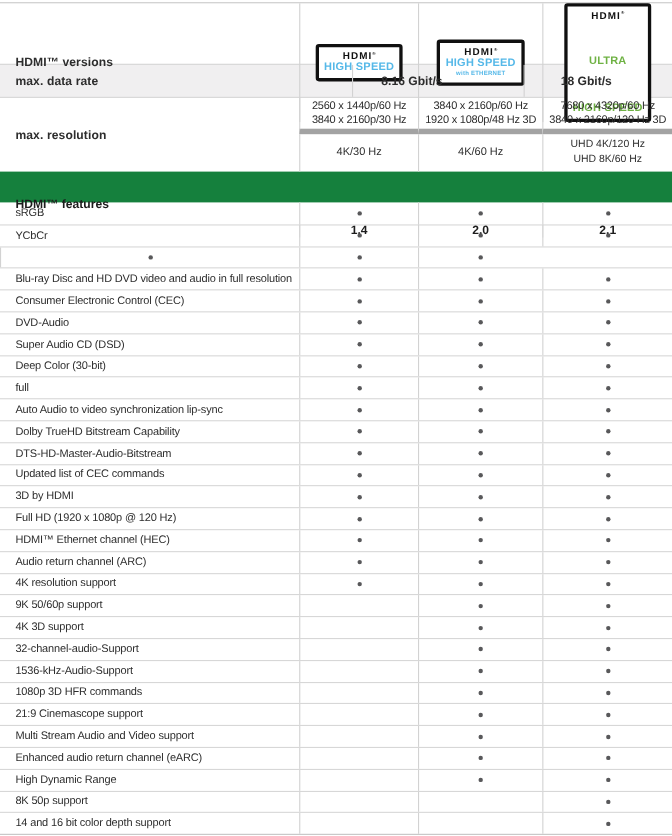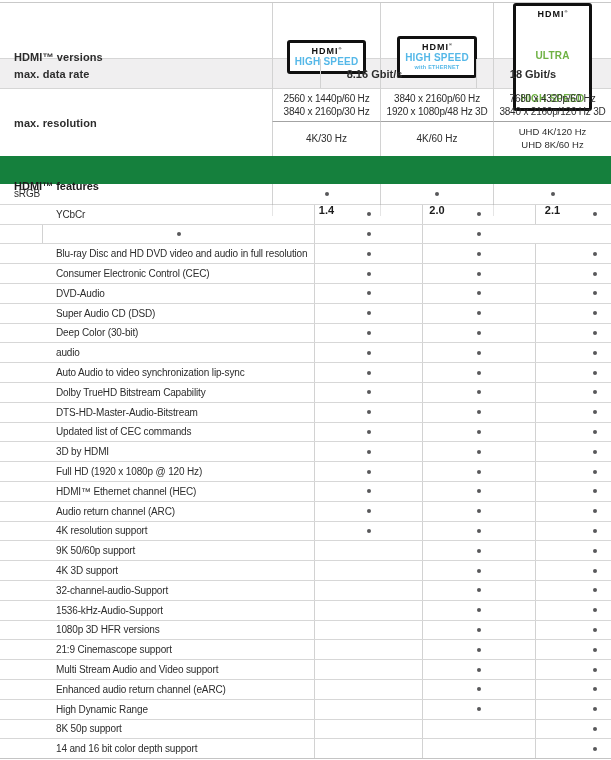--- a/index.html
+++ b/index.html
@@ -26,31 +26,31 @@
   .grn  { color:#6fb244;margin-top:31px; }
 
   
   .datarate-row { height:31px; background:#f0eff0; border-top:1px solid #d6d6d6; border-bottom:1px solid #d6d6d6;gap:48px; }
   .val { font-weight:700; font-size:11px; }
 
   
   .res-row { height:67px; }
   .res-grid { grid-column:2 / 5; display:grid; grid-template-columns:108px 113px 118px; grid-template-rows:33px 34px; }
   .res-cell { border-left:1px solid #d2d2d2; display:flex; flex-direction:column; align-items:center; justify-content:center; text-align:center; font-size:10px; line-height:1.35; }
-  .res-cell.top { border-bottom:1px solid #a3a3a3; letter-spacing:-.2px; }
+  .res-cell.top { border-bottom:5px solid #a3a3a3; letter-spacing:-.2px; }
   .res-cell.small { font-size:9.5px; }
 
   
   .features-hdr { height:28px; background:#15803d; }
   .features-hdr .label-cell { font-size:11px; font-weight:700; color:#1c1c1c; }
   .features-hdr .vcell { border-left:1px solid rgba(0,0,0,.10); font-weight:700; font-size:11px; color:#1c1c1c;margin-top:48px; }
 
   
   .frow { height:19.8px; }
-  .frow + .frow { border-top:1px solid #d7d7d7;padding-left:42px; }
+  .frow + .frow { border-top:1px solid #d7d7d7; }
   .flabel { font-size:10px; letter-spacing:-.15px; white-space:nowrap; }
   .dot { width:4px; height:4px; border-radius:50%; background:#58585a; display:block; }
 </style>
 </head>
 <body>
 
 <div class="table">
 
   <div class="grid-row header-row">
     <div class="label-cell sec-label">HDMI™ versions</div>
@@ -208,21 +208,21 @@
           <span class="dot"></span>
         </div>
         <div class="vcell">
           <span class="dot"></span>
         </div>
         <div class="vcell">
           <span class="dot"></span>
         </div>
       </div>
       <div class="grid-row frow">
-        <div class="label-cell flabel">audio</div>
+        <div class="label-cell flabel">full</div>
         <div class="vcell">
           <span class="dot"></span>
         </div>
         <div class="vcell">
           <span class="dot"></span>
         </div>
         <div class="vcell">
           <span class="dot"></span>
         </div>
       </div>
@@ -368,21 +368,21 @@
         <div class="label-cell flabel">1536-kHz-Audio-Support</div>
         <div class="vcell"></div>
         <div class="vcell">
           <span class="dot"></span>
         </div>
         <div class="vcell">
           <span class="dot"></span>
         </div>
       </div>
       <div class="grid-row frow">
-        <div class="label-cell flabel">1080p 3D HFR versions</div>
+        <div class="label-cell flabel">1080p 3D HFR commands</div>
         <div class="vcell"></div>
         <div class="vcell">
           <span class="dot"></span>
         </div>
         <div class="vcell">
           <span class="dot"></span>
         </div>
       </div>
       <div class="grid-row frow">
         <div class="label-cell flabel">21:9 Cinemascope support</div>

